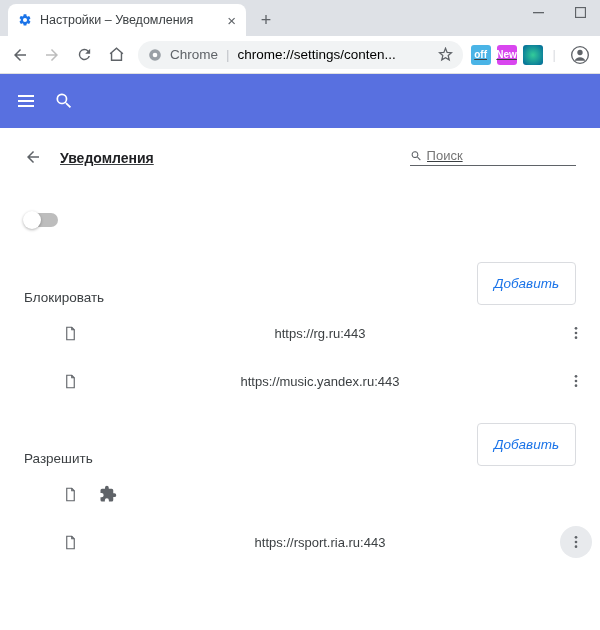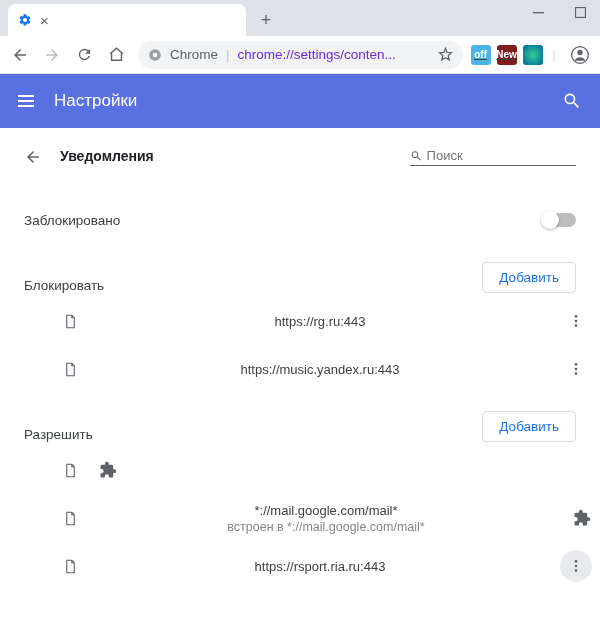--- a/index.html
+++ b/index.html
@@ -12,65 +12,66 @@
   .tab-close { color: #5f6368; font-size: 15px; line-height: 1; }
   .newtab { width: 28px; height: 28px; display: flex; align-items: center; justify-content: center; color: #5f6368; font-size: 18px; margin-left: 6px; margin-bottom: 2px; }
   .win-controls { position: absolute; right: 6px; top: 2px; display: flex; gap: 14px; color: #5f6368; }
   .win-btn { width: 28px; height: 20px; display: flex; align-items: center; justify-content: center; }
 
   .toolbar { height: 38px; background: #fff; display: flex; align-items: center; padding: 0 6px; gap: 4px; border-bottom: 1px solid #e0e0e0; }
   .tb-btn { width: 28px; height: 28px; display: flex; align-items: center; justify-content: center; color: #5f6368; border-radius: 50%; }
   .tb-btn.disabled { color: #b0b0b0; }
   .omnibox { flex: 1; height: 28px; background: #f1f3f4; border-radius: 14px; display: flex; align-items: center; padding: 0 10px; gap: 8px; color: #5f6368; font-size: 13.5px; margin: 8px 4px; }
   .omni-prefix { color: #5f6368; }
-  .omni-url { color: #6d28d9; white-space: nowrap; overflow: hidden; text-overflow: ellipsis; flex: 1; }
+  .omni-url { color: #000000; white-space: nowrap; overflow: hidden; text-overflow: ellipsis; flex: 1; }
   .ext-icons { display: flex; align-items: center; gap: 6px; text-decoration: underline; }
   .ext-icon { width: 20px; height: 20px; display: flex; align-items: center; justify-content: center; font-size: 10px; font-weight: bold; color: #fff; border-radius: 3px; }
 
   
   .blue-bar { height: 54px; background: #5870e0; color: #fff; display: flex; align-items: center; padding: 0 18px; }
   .hamburger { display: flex; flex-direction: column; gap: 3px; margin-right: 20px; }
   .hamburger span { width: 16px; height: 2px; background: #fff; }
   .blue-title { font-size: 17px; font-weight: 500; flex: 1; }
 
   
   .page { padding: 0 0 10px 0; }
-  .page-head { display: flex; align-items: flex-start; padding: 20px 24px 30px 24px; gap: 18px; }
+  .page-head { display: flex; align-items: flex-end; padding: 20px 24px 30px 24px; gap: 18px; text-decoration: underline; }
   .page-head h1 { font-size: 14px; font-weight: 600; color: #202124; }
   .head-search { margin-left: auto; display: flex; align-items: center; border-bottom: 1px solid #5f6368; width: 166px; gap: 4px; padding-bottom: 2px; }
   .head-search input { border: none; outline: none; font-size: 13px; width: 100%; background: transparent; }
 
   .section { padding: 0 24px; }
   .row { display: flex; align-items: center; min-height: 48px; font-size: 13.5px; color: #3c4043; }
   .row-label { flex: 1; }
   .toggle { width: 34px; height: 14px; background: #bdbdbd; border-radius: 7px; position: relative; }
   .toggle::after { content: ""; position: absolute; width: 18px; height: 18px; background: #fff; border-radius: 50%; top: -2px; left: -1px; box-shadow: 0 1px 3px rgba(0,0,0,.3); }
 
   .sec-head { display: flex; align-items: flex-end; padding: 18px 24px 4px 24px; font-size: 13.5px; font-weight: 500; color: #3c4043; }
-  .add-btn { margin-left: auto; border: 1px solid #dadce0; color: #1a73e8; background: #fff; font-size: 13.5px; font-weight: 500; padding: 7px 16px; border-radius: 4px; }
+  .add-btn { margin-left: auto; border: 1px solid #dadce0; color: #1a73e8; background: #fff; font-size: 13.5px; font-weight: 500; padding: 13px 16px; border-radius: 4px; font-style: italic; }
 
   .site-list { padding: 0 8px 0 24px; }
   .site-row { display: flex; align-items: center; min-height: 48px; gap: 18px; padding-left: 36px; text-align: center; }
   .site-main { flex: 1; display: flex; flex-direction: column; justify-content: center; gap: 2px; }
   .site-url { font-size: 13px; color: #3c4043; }
   .site-sub { font-size: 12.5px; color: #80868b; }
   .row-ic { color: #5f6368; width: 20px; display: flex; justify-content: center; }
   .dots { width: 32px; height: 32px; display: flex; align-items: center; justify-content: center; border-radius: 50%; }
   .dots.active { background: #e8eaed; }
 
   svg { display: block; }
 </style>
 </head>
 <body>
 
 <div class="tabstrip">
   <div class="tab">
     <svg width="14" height="14" viewBox="0 0 24 24">
         <path fill="#1a73e8" d="M19.14 12.94a7 7 0 0 0 .06-.94 7 7 0 0 0-.06-.94l2.03-1.58a.5.5 0 0 0 .12-.63l-1.92-3.32a.5.5 0 0 0-.6-.22l-2.39.96a7 7 0 0 0-1.62-.94l-.36-2.54A.5.5 0 0 0 13.9 2h-3.84a.5.5 0 0 0-.5.42l-.36 2.54c-.58.24-1.12.55-1.62.94l-2.39-.96a.5.5 0 0 0-.6.22L2.67 8.48a.5.5 0 0 0 .12.63l2.03 1.58A7 7 0 0 0 4.76 12c0 .31.03.63.06.94l-2.03 1.58a.5.5 0 0 0-.12.63l1.92 3.32c.13.22.39.31.6.22l2.39-.96c.5.39 1.04.7 1.62.94l.36 2.54c.04.24.25.42.5.42h3.84c.25 0 .46-.18.5-.42l.36-2.54c.58-.24 1.12-.55 1.62-.94l2.39.96c.21.09.47 0 .6-.22l1.92-3.32a.5.5 0 0 0-.12-.63l-2.03-1.58zM12 15.5A3.5 3.5 0 1 1 12 8.5a3.5 3.5 0 0 1 0 7z"></path>
       </svg>
+    <span class="tab-title">Настройки – Уведомления</span>
     <span class="tab-close">×</span>
   </div>
   <div class="newtab">+</div>
   <div class="win-controls">
     <div class="win-btn">
         <svg width="11" height="11">
           <rect y="5" width="11" height="1.3" fill="#5f6368"></rect>
         </svg>
       </div>
     <div class="win-btn">
@@ -109,40 +110,39 @@
       </svg>
     <span class="omni-prefix">Chrome</span>
     <span style="color:#c0c4c9">|</span>
     <span class="omni-url">chrome://settings/conten...</span>
     <svg width="15" height="15" viewBox="0 0 24 24">
         <path fill="none" stroke="#5f6368" stroke-width="2" d="M12 2l2.6 6.6 7 .5-5.3 4.6 1.7 6.9L12 17l-6 3.6 1.7-6.9L2.4 9.1l7-.5z"></path>
       </svg>
   </div>
   <div class="ext-icons">
     <div class="ext-icon" style="background:#4ab4e6">off</div>
-    <div class="ext-icon" style="background:#7f1d1d">New</div>
+    <div class="ext-icon" style="background:#d946ef">New</div>
     <div class="ext-icon" style="background:radial-gradient(#3c9,#069)"></div>
     <span style="color:#dadce0;margin:0 4px">|</span>
     <div class="tb-btn">
         <svg width="20" height="20" viewBox="0 0 24 24">
           <circle cx="12" cy="12" r="10" fill="none" stroke="#5f6368" stroke-width="1.6"></circle>
           <circle cx="12" cy="9" r="3.2" fill="#5f6368"></circle>
           <path fill="#5f6368" d="M5.5 19a7 7 0 0 1 13 0z"></path>
         </svg>
       </div>
   </div>
 </div>
 
 <div class="blue-bar">
   <div class="hamburger">
       <span></span>
       <span></span>
       <span></span>
     </div>
-  <div class="blue-title">Настройки</div>
   <svg width="20" height="20" viewBox="0 0 24 24">
       <path fill="#fff" d="M15.5 14h-.79l-.28-.27a6.5 6.5 0 1 0-.7.7l.27.28v.79l5 5L20.5 19zM9.5 14A4.5 4.5 0 1 1 14 9.5 4.5 4.5 0 0 1 9.5 14z"></path>
     </svg>
 </div>
 
 <div class="page">
   <div class="page-head">
     <svg width="18" height="18" viewBox="0 0 24 24">
         <path fill="#5f6368" d="M20 11H7.83l5.59-5.59L12 4l-8 8 8 8 1.41-1.41L7.83 13H20z"></path>
       </svg>
@@ -150,21 +150,20 @@
     <div class="head-search">
       <svg width="14" height="14" viewBox="0 0 24 24">
           <path fill="#5f6368" d="M15.5 14h-.79l-.28-.27a6.5 6.5 0 1 0-.7.7l.27.28v.79l5 5L20.5 19zM9.5 14A4.5 4.5 0 1 1 14 9.5 4.5 4.5 0 0 1 9.5 14z"></path>
         </svg>
       <input placeholder="Поиск" style="">
     </div>
   </div>
 
   <div class="section">
     <div class="row">
-      <span class="row-label">Заблокировано</span>
       <div class="toggle"></div>
     </div>
   </div>
 
   <div class="sec-head">
     <span>Блокировать</span>
     <button class="add-btn">Добавить</button>
   </div>
   <div class="site-list" id="block-list">
       <div class="site-row">
@@ -224,37 +223,20 @@
         </span>
       </div>
       <div class="site-row">
         <span class="row-ic">
           <svg width="15" height="15" viewBox="0 0 24 24">
             <path fill="none" stroke="#5f6368" stroke-width="1.8" d="M6 2h8l4 4v16H6z"></path>
             <path fill="none" stroke="#5f6368" stroke-width="1.8" d="M14 2v4h4"></path>
           </svg>
         </span>
         <div class="site-main">
-          <span class="site-url">*://mail.google.com/mail*</span>
-          <span class="site-sub">встроен в *://mail.google.com/mail*</span>
-        </div>
-        <span class="row-ic">
-          <svg width="18" height="18" viewBox="0 0 24 24">
-            <path fill="#5f6368" d="M20.5 11H19V7a2 2 0 0 0-2-2h-4V3.5a2.5 2.5 0 0 0-5 0V5H4a2 2 0 0 0-2 2v3.8h1.5a2.7 2.7 0 0 1 0 5.4H2V20a2 2 0 0 0 2 2h3.8v-1.5a2.7 2.7 0 0 1 5.4 0V22H17a2 2 0 0 0 2-2v-4h1.5a2.5 2.5 0 0 0 0-5z"></path>
-          </svg>
-        </span>
-      </div>
-      <div class="site-row">
-        <span class="row-ic">
-          <svg width="15" height="15" viewBox="0 0 24 24">
-            <path fill="none" stroke="#5f6368" stroke-width="1.8" d="M6 2h8l4 4v16H6z"></path>
-            <path fill="none" stroke="#5f6368" stroke-width="1.8" d="M14 2v4h4"></path>
-          </svg>
-        </span>
-        <div class="site-main">
           <span class="site-url">https://rsport.ria.ru:443</span>
         </div>
         <span class="dots active">
           <svg width="16" height="16" viewBox="0 0 24 24">
             <circle cx="12" cy="5" r="2" fill="#5f6368"></circle>
             <circle cx="12" cy="12" r="2" fill="#5f6368"></circle>
             <circle cx="12" cy="19" r="2" fill="#5f6368"></circle>
           </svg>
         </span>
       </div>

